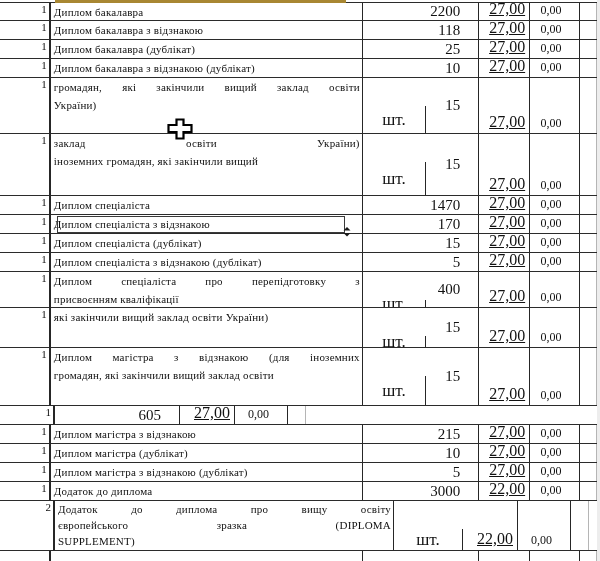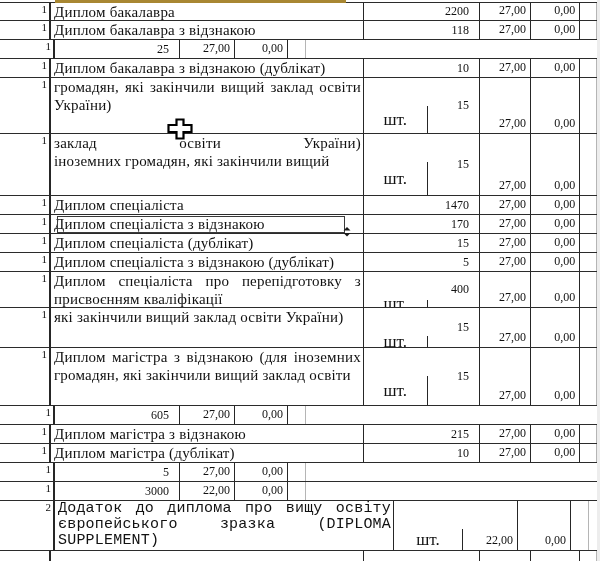--- a/index.html
+++ b/index.html
@@ -11,40 +11,40 @@
   #rows{position:absolute;top:2px;left:0;width:597px;}
   .row{display:flex;border-bottom:1px solid #2b2b2b;box-sizing:border-box;background:#fff;}
   .row:first-child{border-top:1px solid #2b2b2b;}
   .c{box-sizing:border-box;overflow:hidden;}
   .c-num{
     width:55px;border-right:2px solid #262626;
     font-size:11px;text-align:right;padding:0 2px 0 0;line-height:12px;
   }
   .c-name{
     width:339px;border-right:1.5px solid #262626;
-    font-size:15px;line-height:18px;letter-spacing:0.2px;
+    font-size:11px;line-height:18px;letter-spacing:0.2px;
     padding:0 2px 0 3px;
   }
   .jline{text-align:justify;text-align-last:justify;}
   .jline:last-child{text-align-last:left;}
   .c-unit{
     width:69px;border-right:1.5px solid #262626;font-size:17px;
     display:flex;align-items:center;justify-content:center;margin-top:28px;
   }
   .c-qty{
-    width:56px;border-right:1.5px solid #262626;font-size:12px;
-    display:flex;align-items:center;justify-content:flex-end;padding-right:10px;
+    width:56px;border-right:1.5px solid #262626;font-size:15px;
+    display:flex;align-items:center;justify-content:flex-end;padding-right:18px;
   }
   .c-price{
-    width:55px;border-right:1.5px solid #262626;font-size:12px;
-    display:flex;align-items:flex-end;justify-content:flex-end;padding:0 4px 2px 0;
+    width:55px;border-right:1.5px solid #262626;font-size:16px;
+    display:flex;align-items:flex-end;justify-content:flex-end;padding:0 4px 2px 0;text-decoration:underline;
   }
   .c-amt{
     width:53px;border-right:1.5px solid #262626;font-size:12px;
-    display:flex;align-items:flex-end;justify-content:flex-end;padding:0 4px 2px 0;
+    display:flex;align-items:flex-end;justify-content:flex-end;padding:0 18px 2px 0;
   }
   .c-extra{width:18px;border-right:1px solid #b5b5b5;}
   .goldline{position:absolute;top:0;left:55px;width:291px;height:2.5px;background:#a88732;z-index:5;}
   .sel-rect{position:absolute;left:57px;top:216px;width:286px;height:15px;border:1px solid #3a3a3a;z-index:4;}
   .sel-handle{position:absolute;left:343px;top:227px;z-index:6;}
   .cell-cursor{position:absolute;left:167px;top:118px;z-index:7;}
 </style>
 </head>
 <body>
 
@@ -68,20 +68,23 @@
           <div class="jline">Диплом бакалавра з відзнакою</div>
         </div>
     <div class="c c-unit">шт.</div>
     <div class="c c-qty">118</div>
     <div class="c c-price">27,00</div>
     <div class="c c-amt">0,00</div>
     <div class="c c-extra"></div>
   </div>
       <div class="row" style="height: 19px;">
     <div class="c c-num">1</div>
+    <div class="c c-name">
+          <div class="jline">Диплом бакалавра (дублікат)</div>
+        </div>
     <div class="c c-unit">шт.</div>
     <div class="c c-qty">25</div>
     <div class="c c-price">27,00</div>
     <div class="c c-amt">0,00</div>
     <div class="c c-extra"></div>
   </div>
       <div class="row" style="height: 19px;">
     <div class="c c-num">1</div>
     <div class="c c-name">
           <div class="jline">Диплом бакалавра з відзнакою (дублікат)</div>
@@ -220,37 +223,43 @@
           <div class="jline">Диплом магістра (дублікат)</div>
         </div>
     <div class="c c-unit">шт.</div>
     <div class="c c-qty">10</div>
     <div class="c c-price">27,00</div>
     <div class="c c-amt">0,00</div>
     <div class="c c-extra"></div>
   </div>
       <div class="row" style="height: 19px;">
     <div class="c c-num">1</div>
+    <div class="c c-name">
+          <div class="jline">Диплом магістра з відзнакою (дублікат)</div>
+        </div>
     <div class="c c-unit">шт.</div>
     <div class="c c-qty">5</div>
     <div class="c c-price">27,00</div>
     <div class="c c-amt">0,00</div>
     <div class="c c-extra"></div>
   </div>
       <div class="row" style="height: 19px;">
     <div class="c c-num">1</div>
+    <div class="c c-name">
+          <div class="jline">Додаток до диплома</div>
+        </div>
     <div class="c c-unit">шт.</div>
     <div class="c c-qty">3000</div>
     <div class="c c-price">22,00</div>
     <div class="c c-amt">0,00</div>
     <div class="c c-extra"></div>
   </div>
       <div class="row" style="height: 50px;">
     <div class="c c-num">2</div>
-    <div class="c c-name" style="line-height: 16px; font-family: Liberation Mono, monospace;">
+    <div class="c c-name" style="line-height: 16px;">
           <div class="jline">Додаток до диплома про вищу освіту</div>
           <div class="jline">європейського зразка (DIPLOMA</div>
           <div class="jline">SUPPLEMENT)</div>
         </div>
     <div class="c c-unit">шт.</div>
     <div class="c c-price">22,00</div>
     <div class="c c-amt">0,00</div>
     <div class="c c-extra"></div>
   </div>
       <div class="row" style="height: 12px;">

